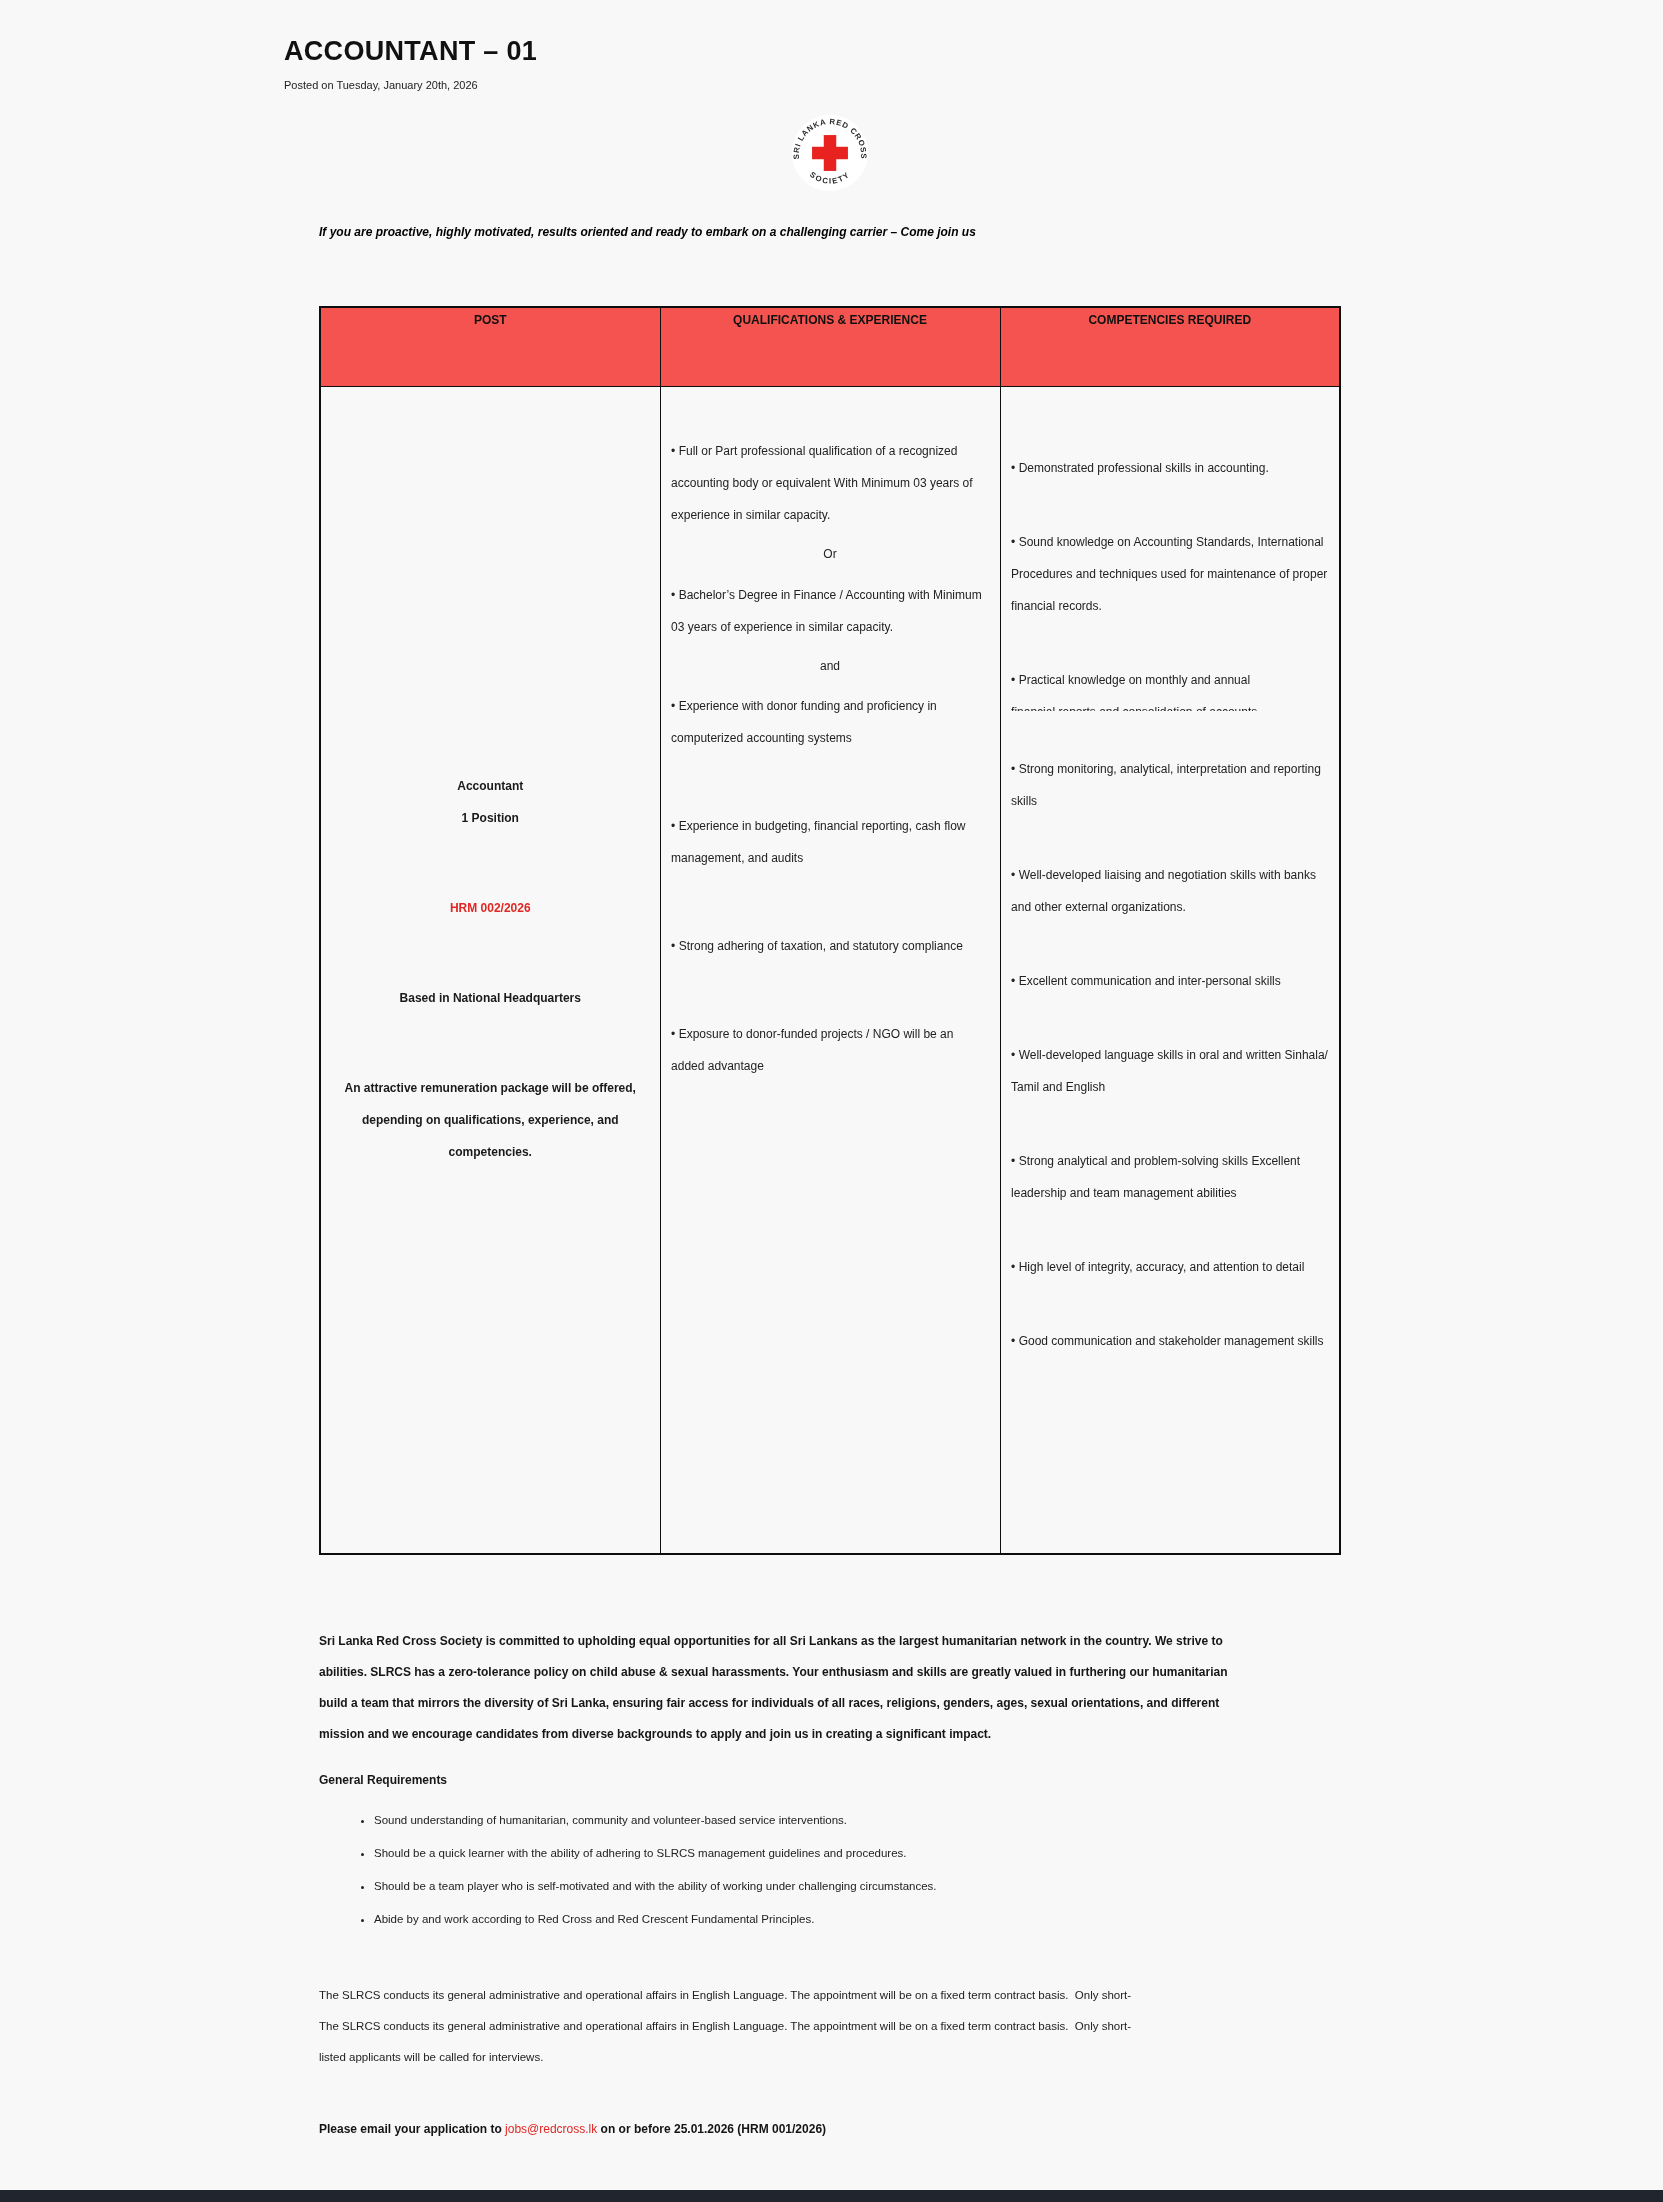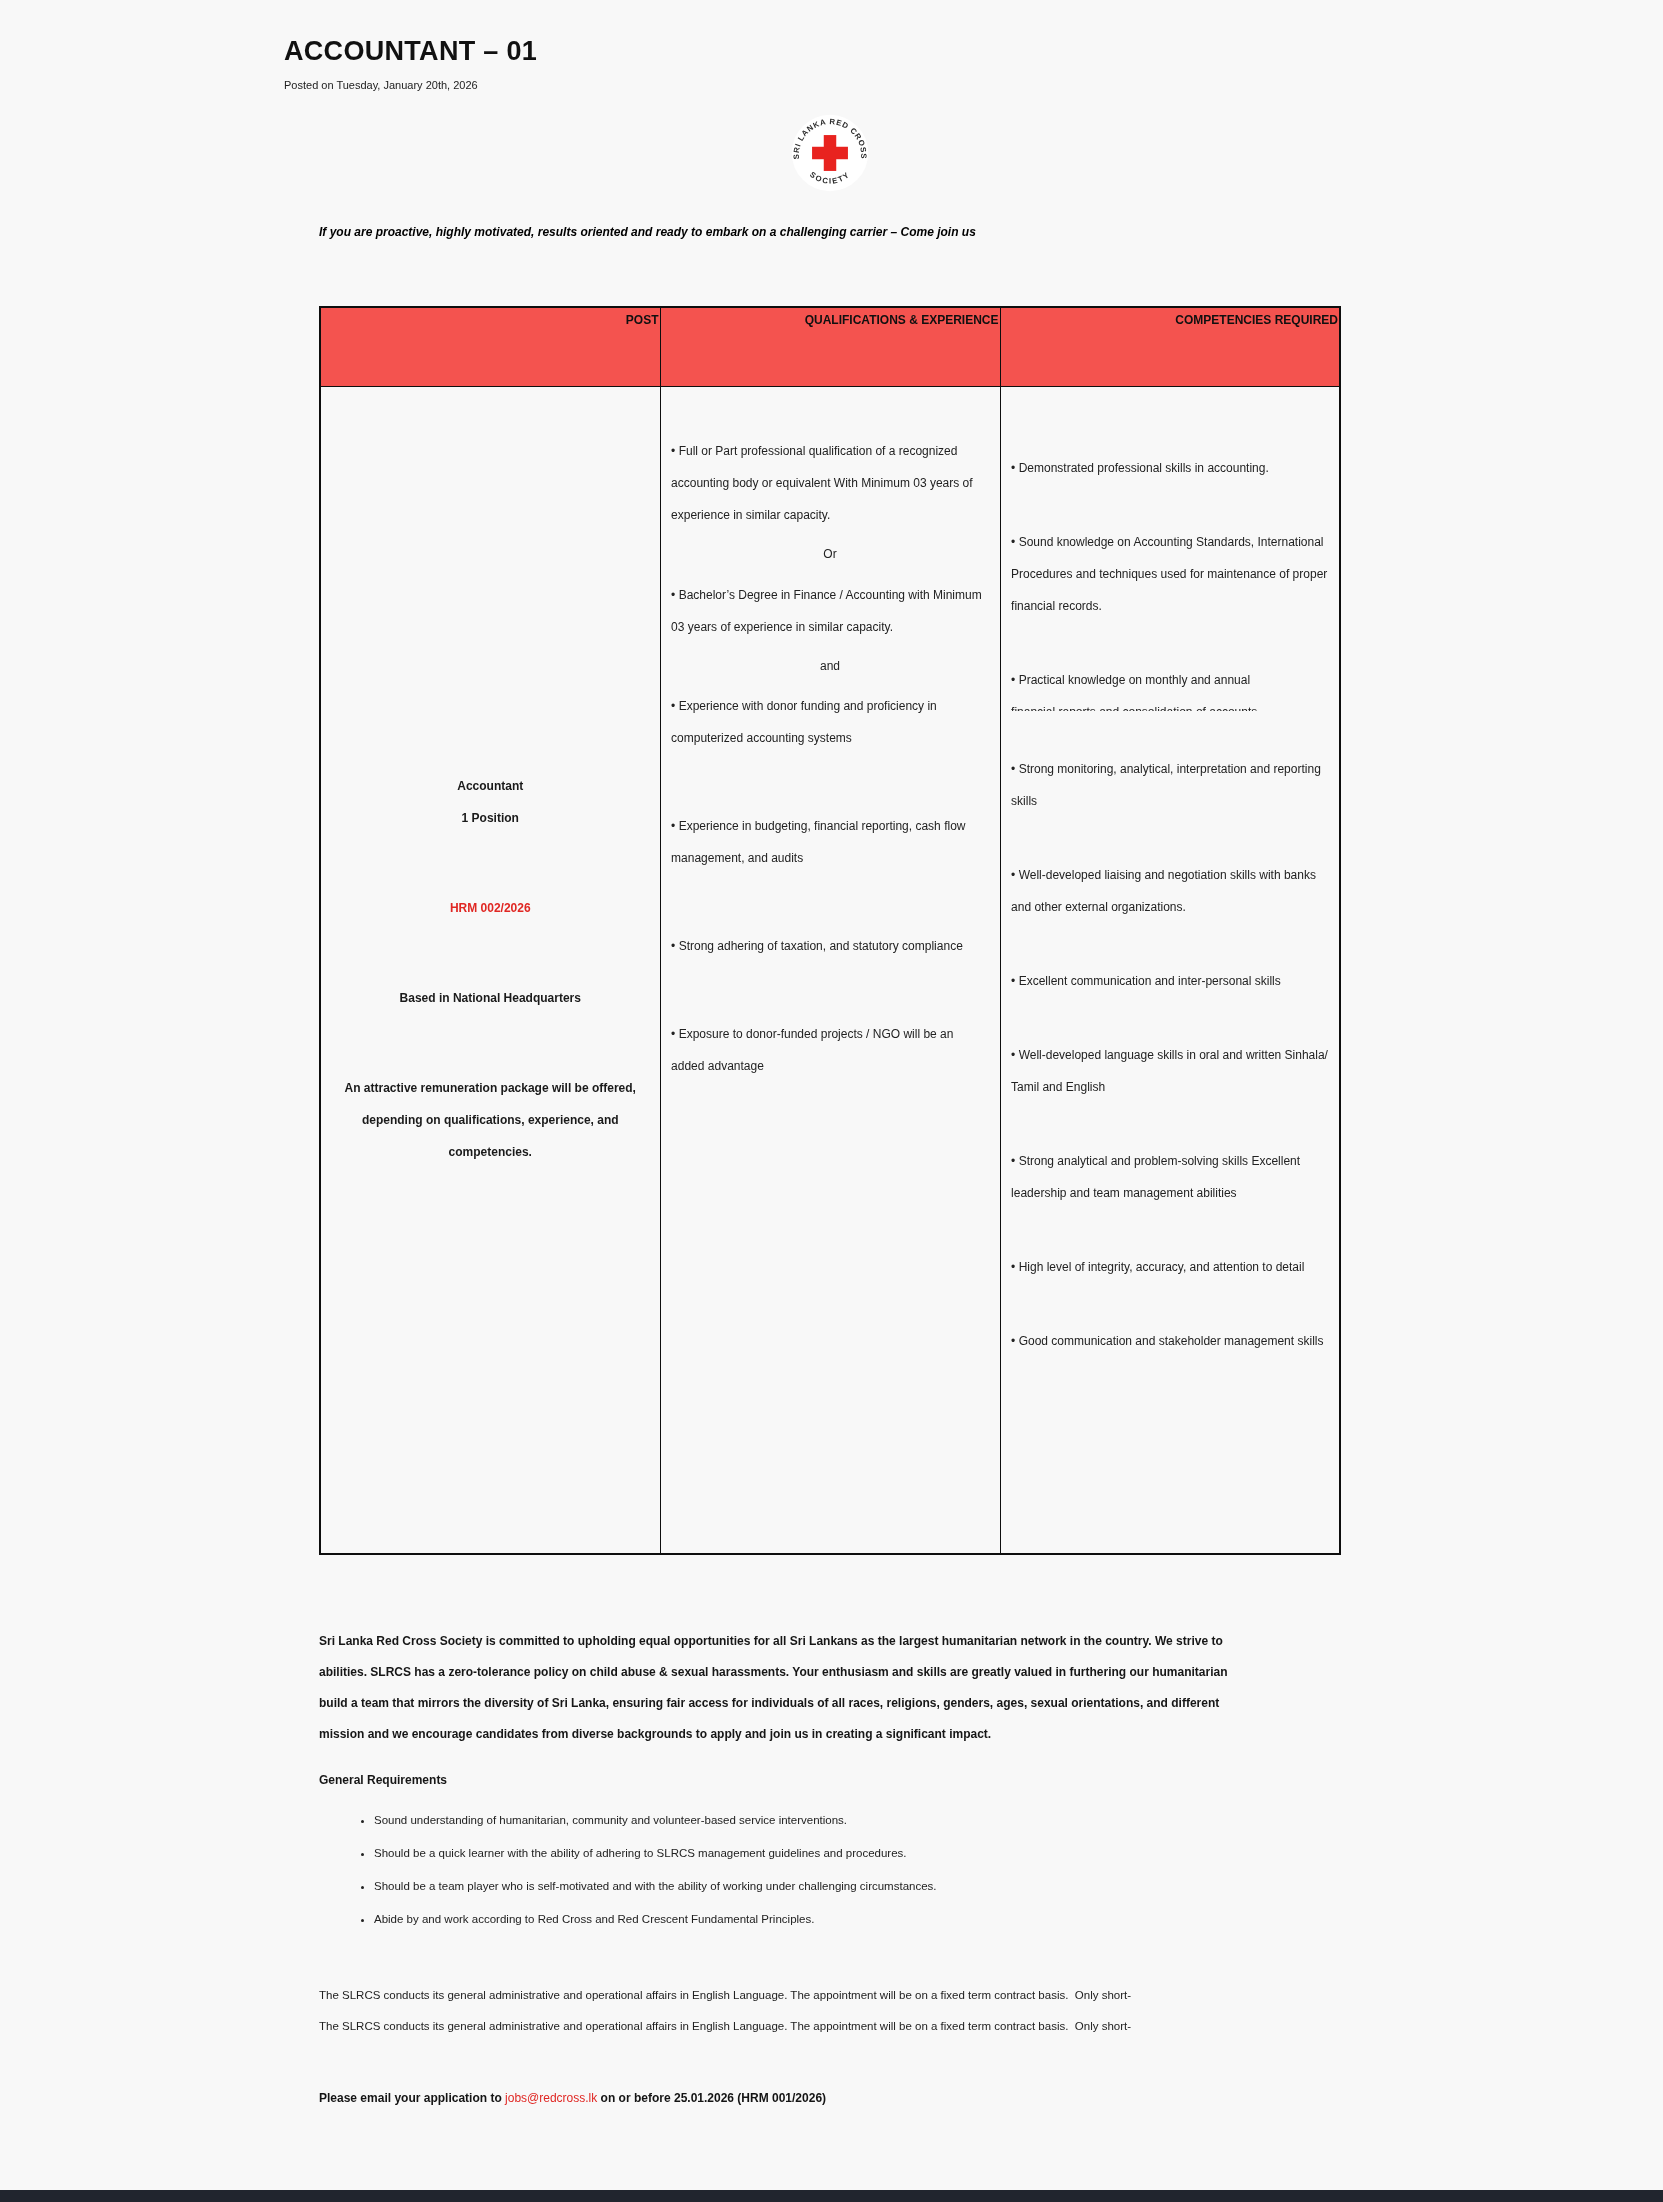--- a/index.html
+++ b/index.html
@@ -16,21 +16,21 @@
   }
   .inner{padding-top:36px;padding-left:284px;width:1094px;}
   h1.title{margin:0;font-size:27px;font-weight:700;color:#111;letter-spacing:0.3px;}
   .posted{margin-top:12.4px;font-size:11px;color:#222;}
   .content{margin-left:35px;width:1022px;}
   .logo-wrap{text-align:center;margin-top:23px;}
   .tagline{margin-top:30px;text-align:left;font-weight:700;font-style:italic;font-size:12px;color:#000000;}
   table.vacancy{border-collapse:collapse;table-layout:fixed;width:100%;margin-top:67px;border:2.6px solid #0e0e0e;background:#f8f8f8;}
   table.vacancy th{
     background:var(--header-bg);border:1.8px solid #0e0e0e;height:72px;vertical-align:top;
-    padding-top:4.4px;font-size:12px;font-weight:700;color:#101010;text-align:right;
+    padding-top:4.4px;font-size:12px;font-weight:700;color:#101010;
   }
   table.vacancy td{
     border:1.8px solid #0e0e0e;vertical-align:top;height:1166px;
     padding:0 10.6px;font-size:12px;line-height:32px;color:#222;
   }
   .col-post p{margin:0;font-weight:700;text-align:center;color:#1a1a1a;}
   .post-role{margin-top:383px !important;}
   .post-ref{margin-top:58px !important;color:var(--accent-red) !important;}
   .post-loc{margin-top:58px !important;}
   .post-pkg{margin-top:58px !important;}
@@ -139,20 +139,21 @@
       <ul class="req-list">
           <li class="req-item">Sound understanding of humanitarian, community and volunteer-based service interventions.</li>
           <li class="req-item">Should be a quick learner with the ability of adhering to SLRCS management guidelines and procedures.</li>
           <li class="req-item">Should be a team player who is self-motivated and with the ability of working under challenging circumstances.</li>
           <li class="req-item">Abide by and work according to Red Cross and Red Crescent Fundamental Principles.</li>
         </ul>
 
       <div class="closing">
           <div class="closing-line">The SLRCS conducts its general administrative and operational affairs in English Language. The appointment will be on a fixed term contract basis.  Only short-</div>
           <div class="closing-line">The SLRCS conducts its general administrative and operational affairs in English Language. The appointment will be on a fixed term contract basis.  Only short-</div>
+          <div class="closing-line">listed applicants will be called for interviews.</div>
         </div>
 
       <p class="apply">
         <span>Please email your application to </span><a href="#">jobs@redcross.lk</a><span> on or before 25.01.2026 (HRM 001/2026)</span>
       </p>
     </div>
   </div>
 
   <div class="footer-bar"></div>
 </div>

